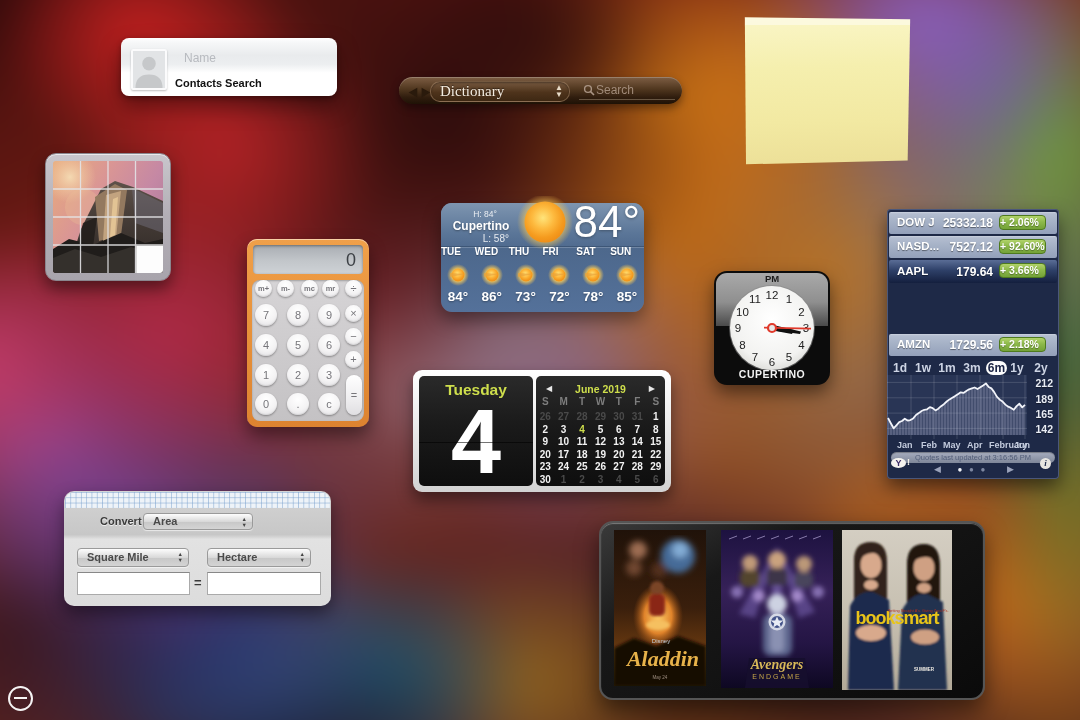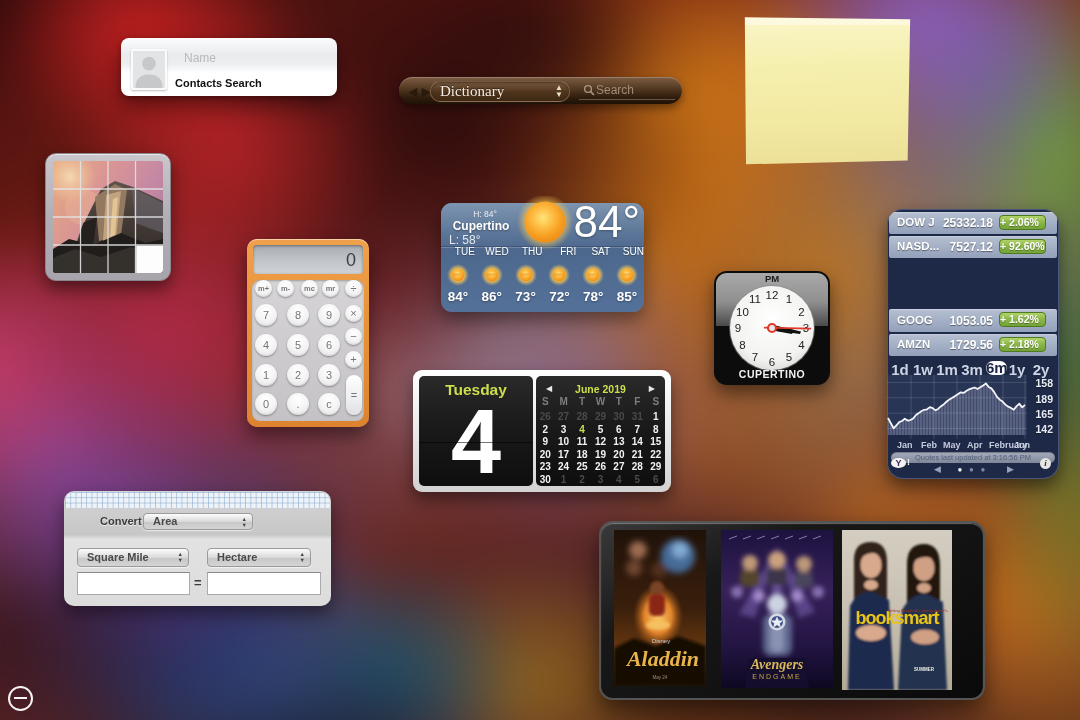--- a/index.html
+++ b/index.html
@@ -104,49 +104,49 @@
 background:linear-gradient(180deg,#ffffff 0%,#efeef0 60%,#e0dfe2 100%);
 box-shadow:0 1px 2px rgba(0,0,0,.35);color:#76757a;font-size:11px;text-align:center;line-height:40px;}
 
 #weather{left:441px;top:203px;width:203px;height:109px;border-radius:11px;
 background:linear-gradient(#6d87a6 0%,#5b7698 38%,#4d688c 42%,#54719a 100%);
 box-shadow:0 8px 18px rgba(0,0,0,.4);color:#fff;}
 #weather .top{position:absolute;left:0;top:0;width:100%;height:43px;border-radius:11px 11px 0 0;
 background:linear-gradient(#7e95b0 0%,#5b7698 70%,#516c90 100%);}
 #weather .hi{position:absolute;left:14px;top:6px;width:60px;text-align:center;font-size:8.5px;color:rgba(255,255,255,.85);}
 #weather .city{position:absolute;left:0px;top:16px;width:80px;text-align:center;font-size:12px;font-weight:bold;text-shadow:0 1px 2px rgba(0,0,0,.35);}
-#weather .lo{position:absolute;left:8px;top:30px;width:60px;text-align:left;font-size:12px;color:rgba(255,255,255,.85);}
+#weather .lo{position:absolute;left:8px;top:30px;width:60px;text-align:right;font-size:10px;color:rgba(255,255,255,.85);}
 #weather .big{position:absolute;right:4px;top:-6px;font-size:44px;font-weight:normal;text-shadow:0 1px 3px rgba(0,0,0,.3);}
 #weather .sun{position:absolute;left:72px;top:-9px;}
 #weather .days{position:absolute;left:0;top:43px;width:100%;display:flex;}
-#weather .days div{flex:1;text-align:right;font-size:10px;font-weight:normal;text-shadow:0 1px 1px rgba(0,0,0,.3);}
+#weather .days div{flex:1;text-align:left;font-size:10px;font-weight:bold;text-shadow:0 1px 1px rgba(0,0,0,.3);}
 #weather .suns{position:absolute;left:0;top:60px;width:100%;display:flex;}
 #weather .suns div{flex:1;display:flex;justify-content:center;}
 #weather .temps{position:absolute;left:0;top:86px;width:100%;display:flex;}
 #weather .temps div{flex:1;text-align:center;font-size:13.5px;font-weight:bold;text-shadow:0 1px 2px rgba(0,0,0,.35);}
 
 #clock{left:714px;top:271px;width:116px;height:114px;border-radius:13px;background:#0c0c0c;
 box-shadow:0 8px 18px rgba(0,0,0,.5);overflow:hidden;}
 #clock .top{position:absolute;left:2px;top:2px;width:112px;height:53px;border-radius:11px 11px 0 0;
 background:linear-gradient(#a9a9a9 0%,#8f8f8f 55%,#4a4a4a 100%);}
 #clock .pm{position:absolute;left:0;top:2px;width:100%;text-align:center;font-size:9.5px;font-weight:bold;color:#1c1c1c;}
 #clock .city{position:absolute;left:0;bottom:5px;width:100%;text-align:center;font-size:10.5px;font-weight:bold;color:#f2f2f2;letter-spacing:.5px;}
 #clock svg{position:absolute;left:14px;top:13px;}
 
-#stocks{left:887px;top:209px;width:172px;height:270px;border-radius:16px;background:#1e2947;
+#stocks{left:887px;top:209px;width:172px;height:270px;border-radius:4px;background:#1e2947;
 box-shadow:0 8px 18px rgba(0,0,0,.5), inset 0 0 0 1px rgba(130,145,185,.45);overflow:hidden;}
 .srow{position:absolute;left:2px;width:168px;height:22.5px;border-radius:2px;
 background:linear-gradient(#ccd3e0 0%,#b3bdd0 8%,#a5b1c6 45%,#93a0ba 100%);}
 .srow.hl{background:linear-gradient(#5a6d96 0%,#2e4068 45%,#141f3e 100%);}
 .srow .sym{position:absolute;left:8px;top:4.5px;font-size:11.5px;font-weight:bold;color:#fff;text-shadow:0 1px 1px rgba(0,0,0,.45);}
 .srow .pr{position:absolute;right:64px;top:4.5px;font-size:12px;font-weight:bold;color:#fff;text-shadow:0 1px 1px rgba(0,0,0,.45);}
 .srow .bd{position:absolute;right:11px;top:3.2px;width:47px;height:15px;border-radius:4px;
 background:linear-gradient(#b1d36a 0%,#8db94a 45%,#74a238 100%);border:1px solid #4e7a1e;box-sizing:border-box;
 font-size:10.5px;font-weight:bold;color:#fff;text-align:left;line-height:13px;text-shadow:0 1px 1px rgba(0,0,0,.35);}
-#stocks .tabs{position:absolute;left:0;top:151px;width:172px;height:15px;font-size:15px;font-weight:bold;color:#cdd4e4;}
+#stocks .tabs{position:absolute;left:0;top:151px;width:172px;height:15px;font-size:12px;font-weight:bold;color:#cdd4e4;}
 #stocks .tabs span{position:absolute;top:1px;}
 #stocks .pill6{position:absolute;left:99px;top:0px;width:21px;height:14px;background:#fdfdfd;border-radius:7px;color:#1a2344;text-align:center;line-height:14px;}
 #stocks .ylab{position:absolute;right:6px;font-size:10.5px;font-weight:bold;color:#e8ecf4;text-shadow:0 1px 1px rgba(0,0,0,.4);}
 #stocks .xlab{position:absolute;top:231px;font-size:9px;font-weight:bold;color:#c3cbdd;}
 #stocks .qbar{position:absolute;left:4px;top:243px;width:164px;height:11px;border-radius:5.5px;
 background:linear-gradient(#a8aebf 0%,#7e8699 100%);box-shadow:inset 0 1px 1px rgba(0,0,0,.3);
 font-size:7.5px;color:#525d78;text-align:center;line-height:11px;font-weight:normal;}
 #stocks .yb{position:absolute;left:4px;top:249px;width:15px;height:10px;background:#f5f3ef;border-radius:50%;
 color:#3a2a66;font-size:9px;font-weight:bold;text-align:center;line-height:10px;}
 #stocks .yb:after{content:"!";position:absolute;right:-4px;top:-1px;color:#f0eee8;font-size:9px;}
@@ -421,24 +421,24 @@
   <div class="srow" style="top:2.5px">
         <span class="sym">DOW J</span>
         <span class="pr">25332.18</span>
         <span class="bd">+ 2.06%</span>
       </div>
   <div class="srow" style="top:26.9px">
         <span class="sym">NASD...</span>
         <span class="pr">7527.12</span>
         <span class="bd">+ 92.60%</span>
       </div>
-  <div class="srow" style="top:100.1px">
-        <span class="sym">GOOG</span>
-        <span class="pr">1053.05</span>
-        <span class="bd">+ 1.62%</span>
+  <div class="srow hl" style="top:51.3px">
+        <span class="sym">AAPL</span>
+        <span class="pr">179.64</span>
+        <span class="bd">+ 3.66%</span>
       </div>
   <div class="srow" style="top:124.5px">
         <span class="sym">AMZN</span>
         <span class="pr">1729.56</span>
         <span class="bd">+ 2.18%</span>
       </div>
   <div class="tabs">
     <span style="left:13px;transform:translateX(-50%)">1d</span>
     <span style="left:36px;transform:translateX(-50%)">1w</span>
     <span style="left:60px;transform:translateX(-50%)">1m</span>
@@ -463,21 +463,21 @@
       <line x1="116" y1="0" x2="116" y2="64"></line>
           <line x1="138" y1="0" x2="138" y2="64"></line>
       <line x1="0" y1="7.4" x2="140" y2="7.4"></line>
           <line x1="0" y1="22.8" x2="140" y2="22.8"></line>
       <line x1="0" y1="38.1" x2="140" y2="38.1"></line>
           <line x1="0" y1="53.4" x2="140" y2="53.4"></line>
     </g>
     <path id="area" d="M1.0 43.0 L3.8 48.2 L6.6 53.3 L9.4 50.3 L12.2 47.2 L15.0 46.0 L17.8 43.7 L20.6 45.6 L23.4 45.1 L26.2 43.4 L29.0 40.0 L31.8 38.1 L34.6 36.0 L37.3 34.8 L40.1 34.3 L42.9 32.1 L45.7 33.1 L48.5 35.4 L51.3 33.7 L54.1 31.2 L56.9 29.2 L59.7 26.5 L62.5 24.4 L65.3 22.7 L68.1 21.1 L70.9 19.2 L73.7 17.3 L76.5 17.9 L79.3 16.0 L82.1 14.3 L84.9 13.4 L87.7 12.5 L90.5 14.0 L93.3 12.3 L96.1 10.4 L98.9 8.4 L101.7 12.0 L104.4 13.4 L107.2 17.1 L110.0 21.9 L112.8 24.7 L115.6 26.6 L118.4 29.6 L121.2 31.7 L124.0 32.9 L126.8 34.7 L129.6 31.1 L132.4 28.7 L135.2 32.4 L138.0 29.8 L138.0 60 L1.0 60 Z" fill="url(#hatch)"></path>
     <path id="line" d="M1.0 43.0 L3.8 48.2 L6.6 53.3 L9.4 50.3 L12.2 47.2 L15.0 46.0 L17.8 43.7 L20.6 45.6 L23.4 45.1 L26.2 43.4 L29.0 40.0 L31.8 38.1 L34.6 36.0 L37.3 34.8 L40.1 34.3 L42.9 32.1 L45.7 33.1 L48.5 35.4 L51.3 33.7 L54.1 31.2 L56.9 29.2 L59.7 26.5 L62.5 24.4 L65.3 22.7 L68.1 21.1 L70.9 19.2 L73.7 17.3 L76.5 17.9 L79.3 16.0 L82.1 14.3 L84.9 13.4 L87.7 12.5 L90.5 14.0 L93.3 12.3 L96.1 10.4 L98.9 8.4 L101.7 12.0 L104.4 13.4 L107.2 17.1 L110.0 21.9 L112.8 24.7 L115.6 26.6 L118.4 29.6 L121.2 31.7 L124.0 32.9 L126.8 34.7 L129.6 31.1 L132.4 28.7 L135.2 32.4 L138.0 29.8" fill="none" stroke="#f2f4fa" stroke-width="1.8" stroke-linejoin="round"></path>
   </svg>
-  <div class="ylab" style="top:168px">158</div>
+  <div class="ylab" style="top:168px">212</div>
   <div class="ylab" style="top:183.5px">189</div>
   <div class="ylab" style="top:199px">165</div>
   <div class="ylab" style="top:214px">142</div>
   <div class="xlab" style="left:10px">Jan</div>
   <div class="xlab" style="left:34px">Feb</div>
   <div class="xlab" style="left:56px">May</div>
   <div class="xlab" style="left:80px">Apr</div>
   <div class="xlab" style="left:102px">February</div>
   <div class="xlab" style="left:127px">Jun</div>
   <div class="qbar">Quotes last updated at 3:16:56 PM</div>

